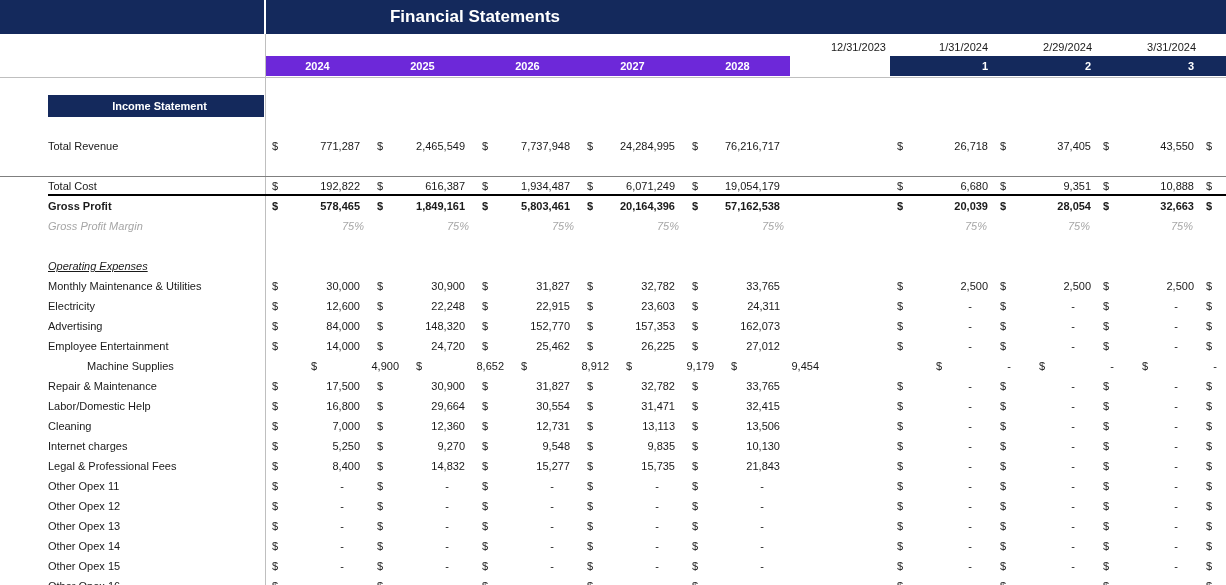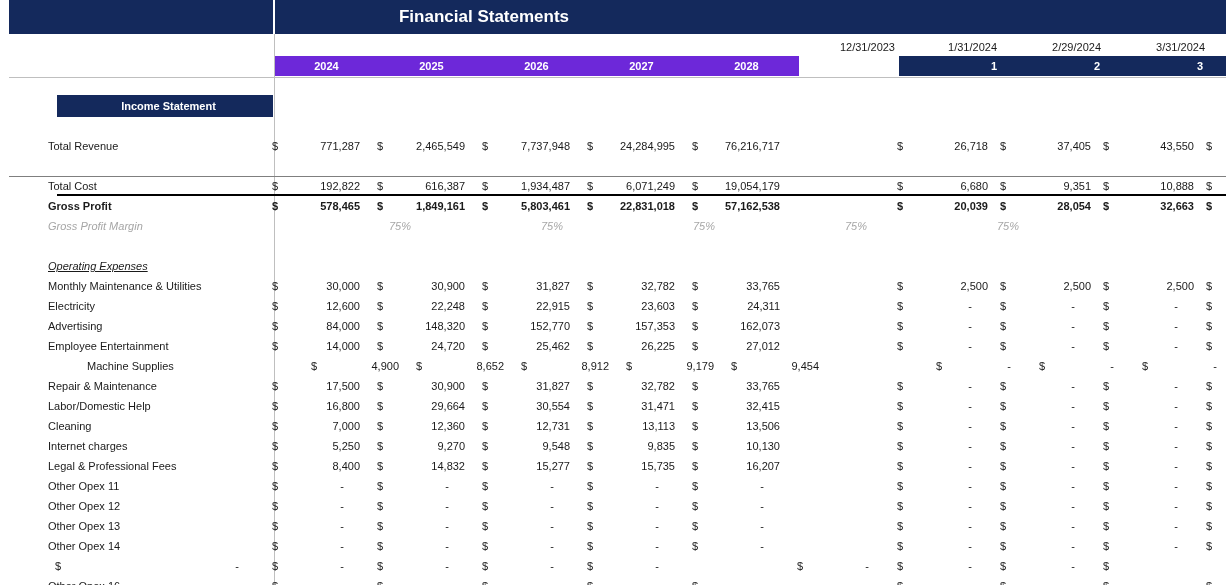--- a/index.html
+++ b/index.html
@@ -1,21 +1,21 @@
 <!DOCTYPE html>
 <html><head>
 <meta charset="utf-8">
 <style>
   html,body{margin:0;padding:0;}
   body{
     width:1226px;height:585px;position:relative;overflow:hidden;
     background:#ffffff;font-family:"Liberation Sans",sans-serif;
     -webkit-font-smoothing:antialiased;
   }
-  .abs{position:absolute;margin-left:9px;}
+  .abs{position:absolute;}
   
   .topband{left:0;top:0;width:1226px;height:34px;background:#14295C;}
   .topband-sep{left:264px;top:0;width:2px;height:34px;background:#ffffff;}
   .main-title{left:265px;top:0;width:420px;height:34px;line-height:34px;text-align:center;
     color:#ffffff;font-size:17px;font-weight:bold;}
   .date-cell{top:39px;height:16px;line-height:16px;text-align:right;font-size:11px;color:#1a1a1a;}
   .yearband{left:265px;top:56px;width:525px;height:20px;background:#6d28d9;display:flex;}
   .year-cell{width:105px;text-align:center;color:#ffffff;font-size:11px;font-weight:bold;line-height:20px;}
   .monthband{left:890px;top:56px;width:336px;height:20px;background:#14295C;display:flex;}
   .month-cell{width:103px;box-sizing:border-box;text-align:right;padding-right:5px;
@@ -35,21 +35,21 @@
     font-size:11px;line-height:20px;color:#1a1a1a;}
   .row.bold{font-weight:bold;}
   .row .rlabel{white-space:nowrap;overflow:hidden;}
   .cell{display:flex;justify-content:space-between;box-sizing:border-box;
     padding:0 10px 0 7px;white-space:nowrap;}
   .cell.monthly{padding-right:5px;}
   .cell.partial{padding:0 0 0 7px;justify-content:flex-start;}
   .val.dash{padding-right:16px;}
   .pctcell{box-sizing:border-box;text-align:right;padding-right:6px;
     color:#A6A6A6;font-style:italic;}
-  .row.pct{color:#A6A6A6;font-style:italic;gap:47px;}
+  .row.pct{color:#A6A6A6;font-style:italic;}
   .opex-header{font-style:italic;text-decoration:underline;}
 </style>
 </head>
 <body>
 
 <div class="abs topband"></div>
 <div class="abs topband-sep"></div>
 <div class="abs main-title">Financial Statements</div>
 
 <div id="date-row">
@@ -167,21 +167,21 @@
       <div class="cell">
         <span class="cur">$</span>
         <span class="val">1,849,161</span>
       </div>
       <div class="cell">
         <span class="cur">$</span>
         <span class="val">5,803,461</span>
       </div>
       <div class="cell">
         <span class="cur">$</span>
-        <span class="val">22,831,018</span>
+        <span class="val">20,164,396</span>
       </div>
       <div class="cell">
         <span class="cur">$</span>
         <span class="val">57,162,538</span>
       </div>
       <div></div>
       <div class="cell monthly">
         <span class="cur">$</span>
         <span class="val">20,039</span>
       </div>
@@ -577,21 +577,21 @@
       <div class="cell">
         <span class="cur">$</span>
         <span class="val">15,277</span>
       </div>
       <div class="cell">
         <span class="cur">$</span>
         <span class="val">15,735</span>
       </div>
       <div class="cell">
         <span class="cur">$</span>
-        <span class="val">16,207</span>
+        <span class="val">21,843</span>
       </div>
       <div></div>
       <div class="cell monthly">
         <span class="cur">$</span>
         <span class="val dash">-</span>
       </div>
       <div class="cell monthly">
         <span class="cur">$</span>
         <span class="val dash">-</span>
       </div>
@@ -753,20 +753,21 @@
       </div>
       <div class="cell monthly">
         <span class="cur">$</span>
         <span class="val dash">-</span>
       </div>
       <div class="cell partial">
         <span class="cur">$</span>
       </div>
     </div>
     <div class="row" style="top: 556px;">
+      <div class="rlabel">Other Opex 15</div>
       <div class="cell">
         <span class="cur">$</span>
         <span class="val dash">-</span>
       </div>
       <div class="cell">
         <span class="cur">$</span>
         <span class="val dash">-</span>
       </div>
       <div class="cell">
         <span class="cur">$</span>

